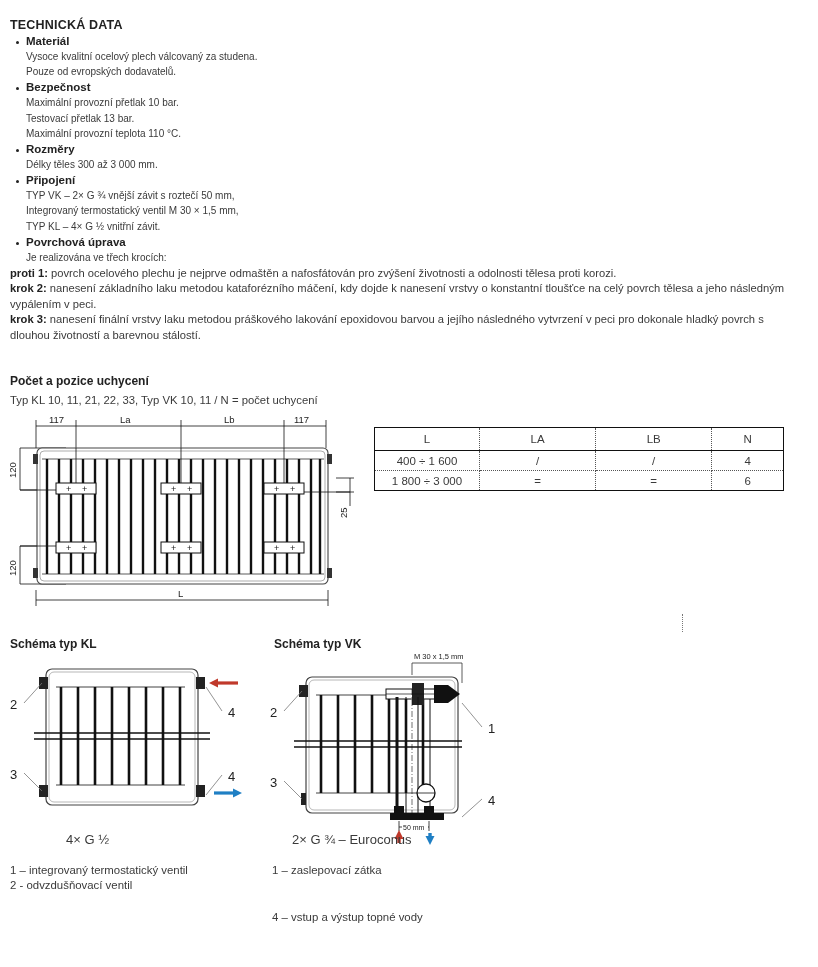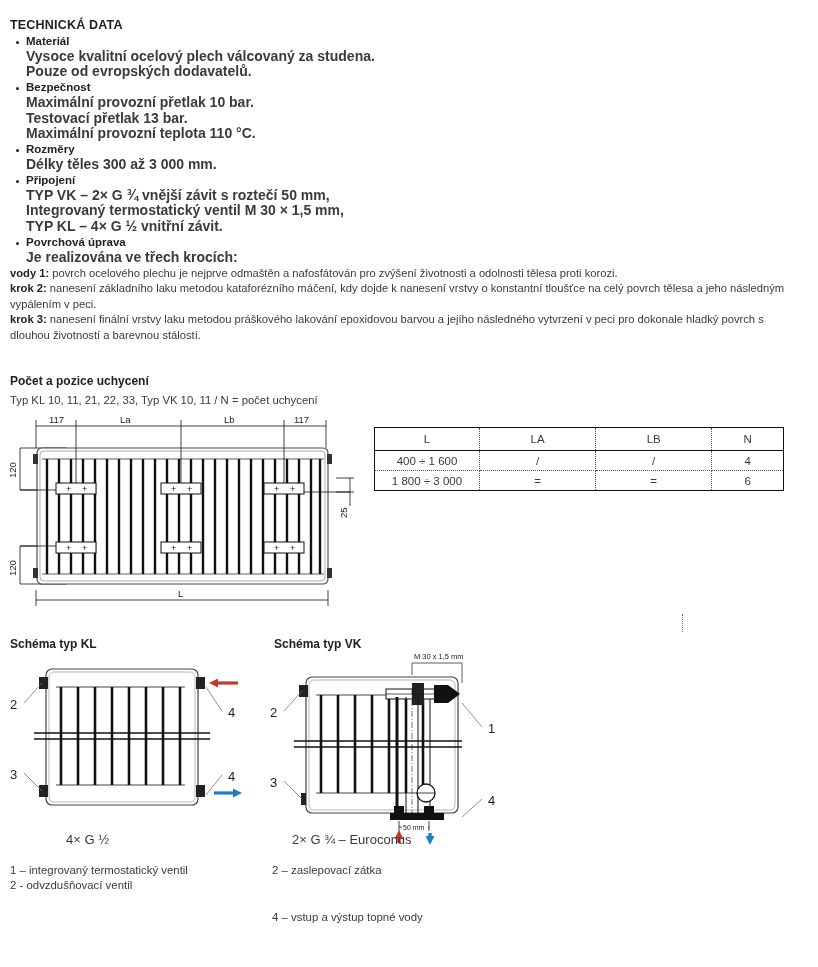--- a/index.html
+++ b/index.html
@@ -50,25 +50,24 @@
     border-radius: 50%;
     background: #222;
   }
   .spec-head {
     font-size: 11.5px;
     font-weight: bold;
     line-height: 15px;
     color: #222;
   }
   .spec-line {
-    font-size: 14px;
+    font-size: 10px;
     line-height: 15.2px;
     color: #3a3a3a;
     padding-left: 0;
-    font-weight: bold;
   }
   .krok-para {
     font-size: 11.2px;
     line-height: 15.4px;
     color: #3a3a3a;
     margin: 0;
     padding-left: 10px;
     padding-right: 14px;
     text-indent: 0;
   }
@@ -211,21 +210,21 @@
       <div class="spec-line">TYP KL – 4× G ½ vnitřní závit.</div>
     </li>
 
     <li>
       <div class="spec-head">Povrchová úprava</div>
       <div class="spec-line">Je realizována ve třech krocích:</div>
     </li>
 
   </ul>
 
-  <p class="krok-para"><span class="krok-label">vody 1:</span><span> povrch ocelového plechu je nejprve odmaštěn a nafosfátován pro zvýšení životnosti a odolnosti tělesa proti korozi.</span></p>
+  <p class="krok-para"><span class="krok-label">proti 1:</span><span> povrch ocelového plechu je nejprve odmaštěn a nafosfátován pro zvýšení životnosti a odolnosti tělesa proti korozi.</span></p>
 
   <p class="krok-para"><span class="krok-label">krok 2:</span><span> nanesení základního laku metodou kataforézního máčení, kdy dojde k nanesení vrstvy o konstantní tloušťce na celý povrch tělesa a jeho následným vypálením v peci.</span></p>
 
   <p class="krok-para"><span class="krok-label">krok 3:</span><span> nanesení finální vrstvy laku metodou práškového lakování epoxidovou barvou a jejího následného vytvrzení v peci pro dokonale hladký povrch s dlouhou životností a barevnou stálostí.</span></p>
 
 </div>
 
 <div class="sub-title">Počet a pozice uchycení</div>
 <div class="sub-sub">Typ KL 10, 11, 21, 22, 33, Typ VK 10, 11 / N = počet uchycení</div>
 
@@ -512,14 +511,14 @@
     <text x="222" y="88" font-size="13" fill="#3a3a3a">1</text>
     <text x="222" y="160" font-size="13" fill="#3a3a3a">4</text>
   </svg>
 </div>
 
 <div class="schema-caption" id="kl-caption">4× G ½</div>
 <div class="schema-caption" id="vk-caption">2× G ¾ – Euroconus</div>
 
 <div class="legend-item" id="legend-1">1 – integrovaný termostatický ventil</div>
 <div class="legend-item" id="legend-2">2 - odvzdušňovací ventil</div>
-<div class="legend-item" id="legend-3">2 – zaslepovací zátka</div>
+<div class="legend-item" id="legend-3">1 – zaslepovací zátka</div>
 <div class="legend-item" id="legend-4">4 – vstup a výstup topné vody</div>
 
 </body></html>

